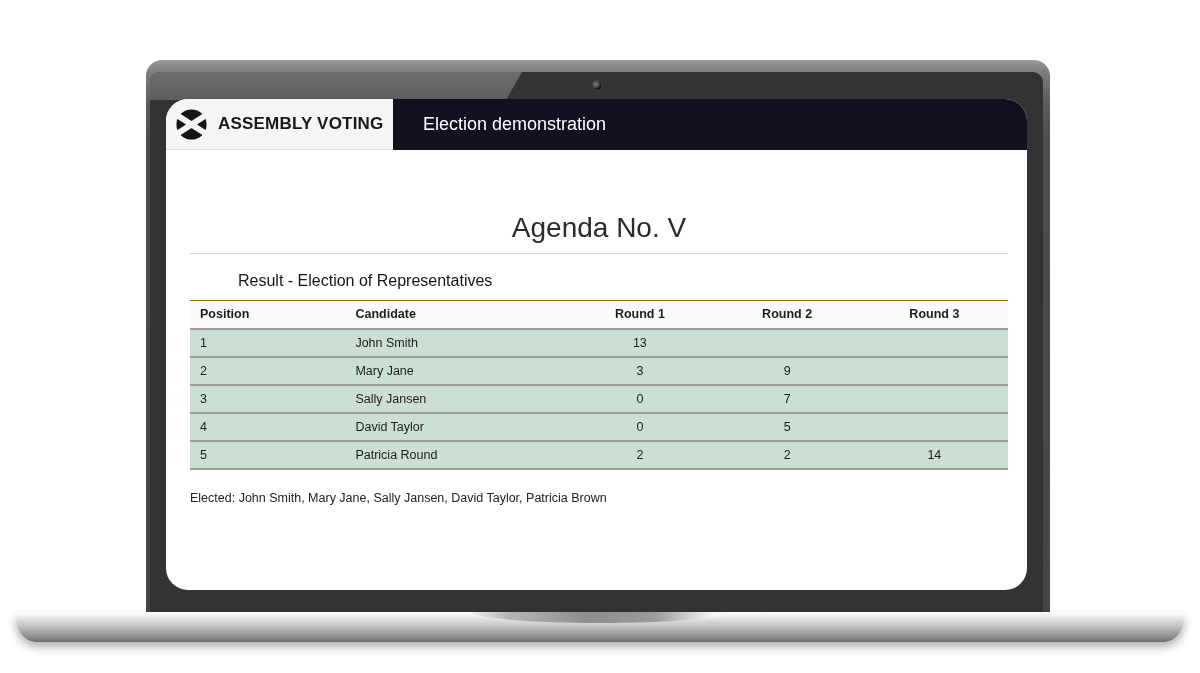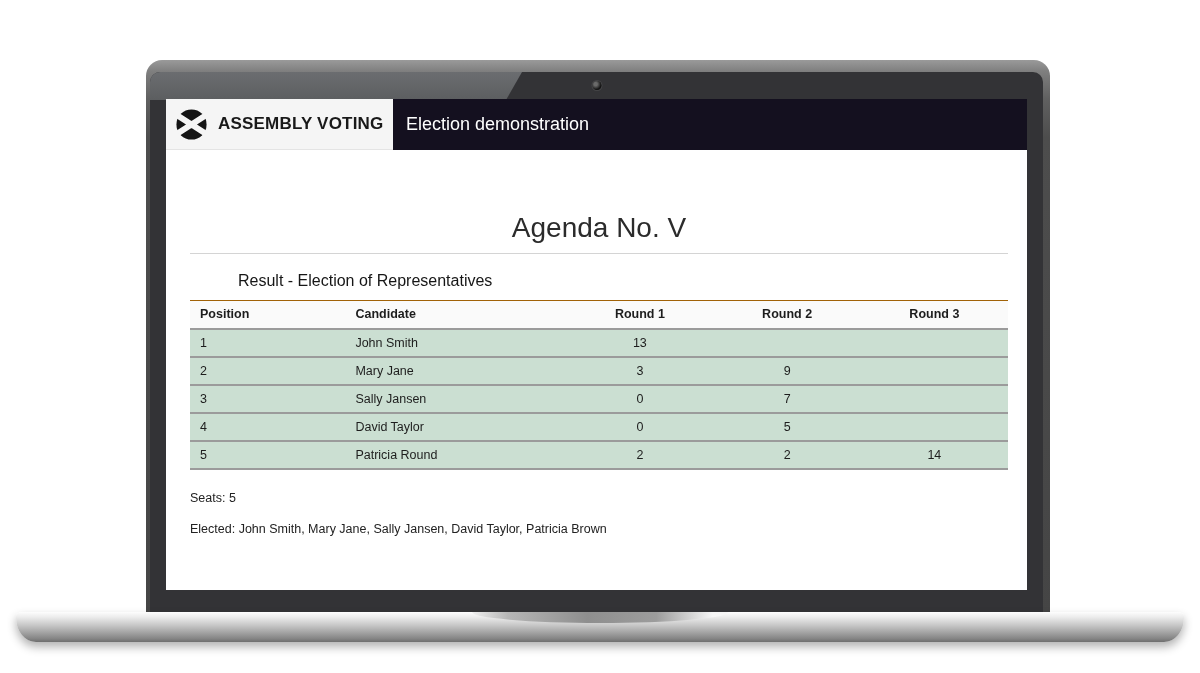--- a/index.html
+++ b/index.html
@@ -24,21 +24,21 @@
     clip-path:polygon(0 0,100% 0,calc(100% - 16px) 100%,0 100%);
   }
   .webcam {
     position:absolute; top:9px; left:50%; transform:translateX(-50%);
     width:9px; height:9px; border-radius:50%;
     background:radial-gradient(circle at 35% 35%, #6a6a6a 0 20%, #141414 65%);
     box-shadow:0 0 0 1px #454547;
   }
   .screen {
     position:absolute; left:16px; right:16px; top:27px; bottom:27px;
-    background:#fff; display:flex; flex-direction:column; overflow:hidden;
+    background:#fff; display:flex; flex-direction:column; overflow:hidden;border-radius:22px;
   }
 
   .base {
     position:absolute; left:16px; top:612px; width:1168px; height:30px;
     border-radius:6px 6px 20px 20px / 4px 4px 24px 24px;
     background:linear-gradient(180deg,#fdfdfd 0%,#ededed 16%,#c6c6c6 45%,#a4a4a4 68%,#868686 88%,#6e6e6e 100%);
     box-shadow:0 5px 10px rgba(0,0,0,.30);
   }
   .notch {
     position:absolute; left:50%; top:0; transform:translateX(-50%);
@@ -51,21 +51,21 @@
   .app-header { height:51px; display:flex; flex:0 0 auto; }
   .brand {
     width:227px; flex:0 0 auto; background:var(--brand_bg,#f5f5f5);
     border-bottom:1px solid #e4e4e4;
     display:flex; align-items:center; gap:9px; padding-left:8px;
   }
   .brand-name { font-size:17px; font-weight:700; color:#191919; letter-spacing:.2px; white-space:nowrap; }
   .logo { width:35px; height:35px; flex:0 0 auto; display:block; }
   .navbar {
     flex:1; background:var(--nav_bg,#14101f); color:#fff;
-    display:flex; align-items:center; padding-left:13px;
+    display:flex; align-items:center; padding-left:30px;
     font-size:18px; font-weight:400;
   }
 
   
   .content { flex:1; padding:16px 19px 0 24px; }
   .agenda-title { text-align:center; font-size:28px; font-weight:400; color:#2b2b2b; margin-top:46px; }
   .title-divider { border:none; border-top:1px solid #d4d4d4; margin-top:9px; }
   .section-heading { font-size:16px; font-weight:500; color:#161616; margin-top:18px; margin-bottom:10px;margin-left:48px; }
 
   table.results { width:100%; border-collapse:collapse; font-size:12.5px; color:#1d1d1d; table-layout:fixed; }
@@ -164,21 +164,20 @@
                   <td>5</td>
                   <td>Patricia Round</td>
                   <td class="num">2</td>
                   <td class="num">2</td>
                   <td class="num">14</td>
                 </tr>
               </tbody>
             </table>
 
             <div class="summary">
-              <p>Seats: 5</p>
               <p>Elected: John Smith, Mary Jane, Sally Jansen, David Taylor, Patricia Brown</p>
             </div>
           </div>
 
         </div>
       </div>
     </div>
 
     <div class="base">
       <div class="notch"></div>

